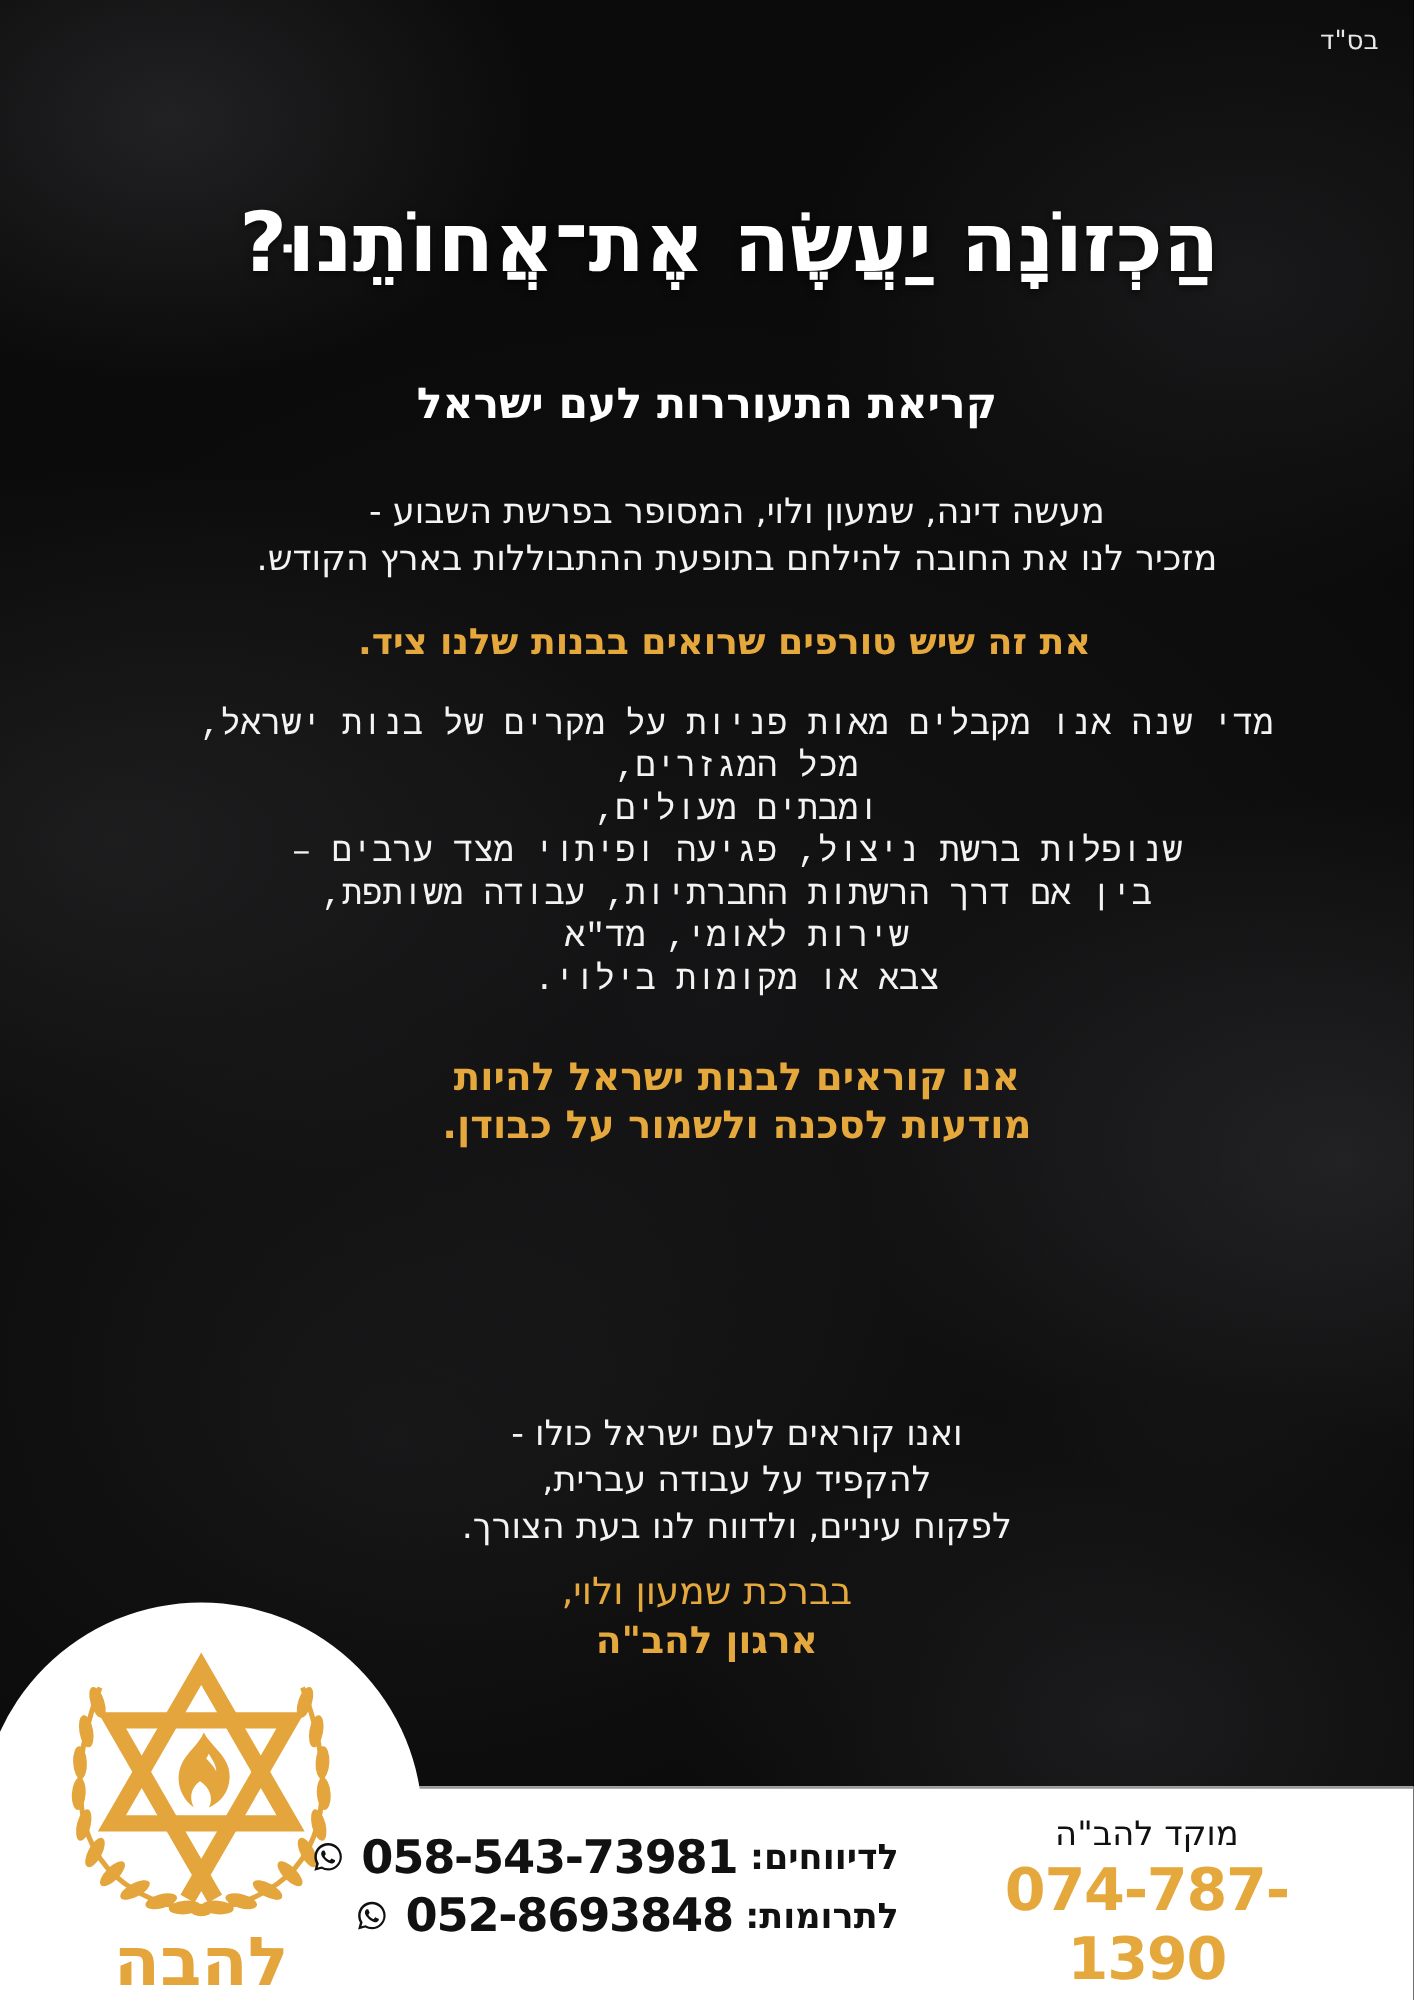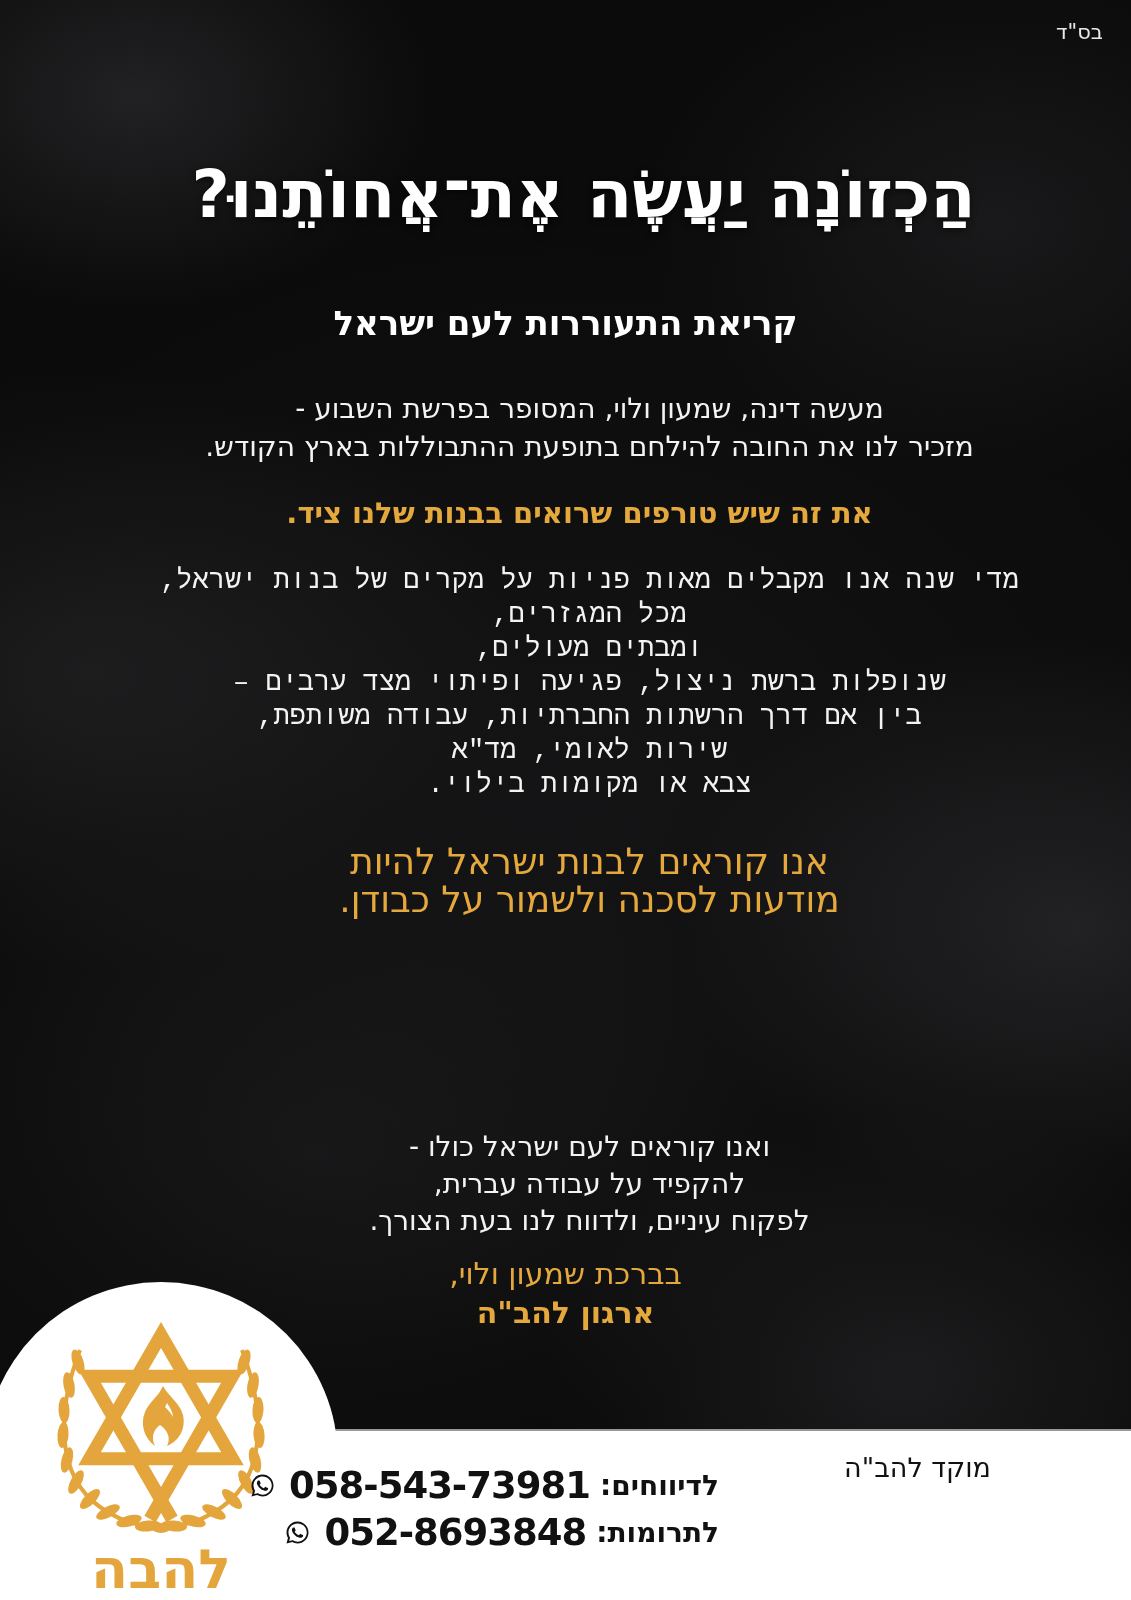--- a/index.html
+++ b/index.html
@@ -19,21 +19,21 @@
   .abs{position:absolute;left:0;right:0;text-align:center;z-index:2;}
   .ml{white-space:pre-line;padding-left:48px;}
   .bsd{position:absolute;top:20px;left:28px;right:auto;direction:rtl;color:#e8e8e8;font-size:21px;z-index:2;}
   
   .bsd{left:auto;right:28px;}
   .title{top:150px;color:#fff;font-weight:bold;font-size:66px;line-height:1.35;text-shadow:0 2px 6px rgba(0,0,0,.6);margin-left:36px;}
   .subtitle{top:303px;color:#fff;font-weight:bold;font-size:34px;}
   .p1{top:390px;color:#f3f3f3;font-size:28px;line-height:38px;}
   .hl1{top:496px;color:var(--gold,#E5A83D);font-weight:bold;font-size:29px;margin-left:28px;}
   .p2{top:564px;color:#f3f3f3;font-size:27px;line-height:34px;font-family:Liberation Mono, monospace;}
-  .hl2{top:843px;color:var(--gold,#E5A83D);font-weight:normal;font-size:36px;line-height:38px;}
+  .hl2{top:843px;color:var(--gold,#E5A83D);font-weight:bold;font-size:31px;line-height:38px;}
   .p3{top:946px;color:#f3f3f3;font-size:28px;line-height:36px;}
   .p4{top:1128px;color:#f3f3f3;font-size:28px;line-height:37px;}
   .sig{top:1256px;}
   .sig .s1{color:var(--gold,#E5A83D);font-size:30px;}
   .sig .s2{color:var(--gold,#E5A83D);font-size:33px;font-weight:bold;margin-top:6px;}
   .sig .s3{color:var(--gold,#E5A83D);font-size:30px;font-weight:bold;margin-top:4px;}
   .band{position:absolute;top:1429px;left:0;width:100%;height:171px;background:#fff;border-top:2px solid #989898;z-index:4;}
   .logo-circle{position:absolute;top:1282px;left:-16px;width:354px;height:354px;border-radius:50%;background:#fff;z-index:5;}
   .logo-svg{position:absolute;top:1300px;left:45px;width:230px;height:300px;z-index:6;}
   .contacts{position:absolute;top:1464px;right:412px;z-index:6;display:flex;flex-direction:column;gap:4px;align-items:flex-start;}
@@ -132,15 +132,16 @@
       <span class="contact-label">לתרומות:</span>
       <span class="contact-num num">052-8693848</span>
       <svg class="wa" viewBox="0 0 32 32">
         <path fill="#111" d="M16.004 5.333c-5.885 0-10.667 4.782-10.667 10.667 0 1.88.49 3.717 1.423 5.334L5.333 26.667l5.466-1.394a10.62 10.62 0 0 0 5.205 1.36c5.885 0 10.662-4.782 10.662-10.666 0-5.885-4.777-10.667-10.662-10.667zm0 19.52a8.85 8.85 0 0 1-4.51-1.23l-.323-.192-3.243.827.866-3.162-.21-.325a8.83 8.83 0 0 1-1.36-4.738c0-4.897 3.983-8.88 8.88-8.88 4.892 0 8.875 3.983 8.875 8.88 0 4.898-3.983 8.82-8.875 8.82zm4.868-6.62c-.267-.134-1.578-.779-1.823-.868-.245-.09-.423-.134-.6.133-.179.267-.69.868-.846 1.046-.156.178-.311.2-.578.067-.267-.134-1.127-.415-2.146-1.324-.793-.708-1.329-1.582-1.485-1.849-.155-.267-.016-.411.117-.544.12-.12.267-.312.4-.468.134-.156.178-.267.267-.445.09-.178.045-.334-.022-.467-.067-.134-.6-1.446-.822-1.98-.217-.52-.437-.45-.6-.458l-.511-.009c-.178 0-.467.067-.712.334-.245.267-.934.912-.934 2.224s.956 2.58 1.09 2.758c.133.178 1.88 2.872 4.556 4.027.637.275 1.134.439 1.521.562.639.203 1.221.174 1.681.106.513-.077 1.578-.645 1.8-1.268.223-.623.223-1.157.156-1.268-.066-.111-.244-.178-.511-.312z"></path>
       </svg>
     </div>
   </div>
 
   <div class="hotline">
     <div class="hotline-label">מוקד להב"ה</div>
+    <div class="hotline-num num">074-787-1390</div>
   </div>
 
 </div>
 
 </body></html>

